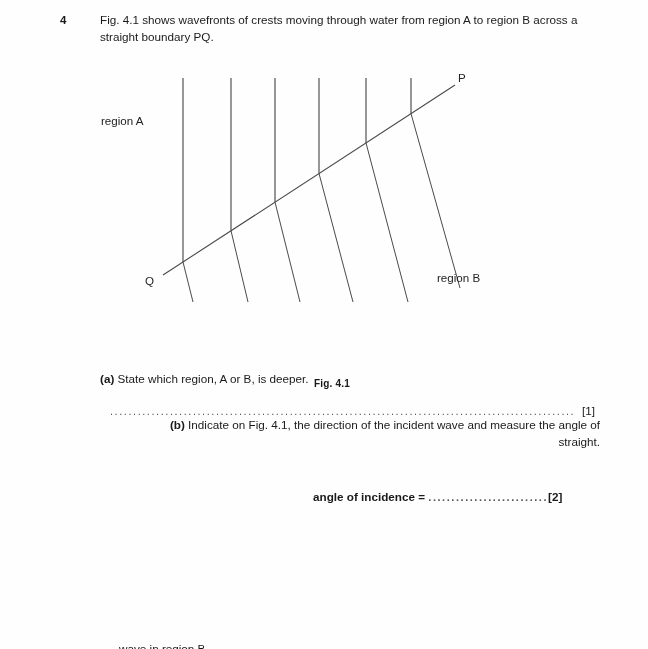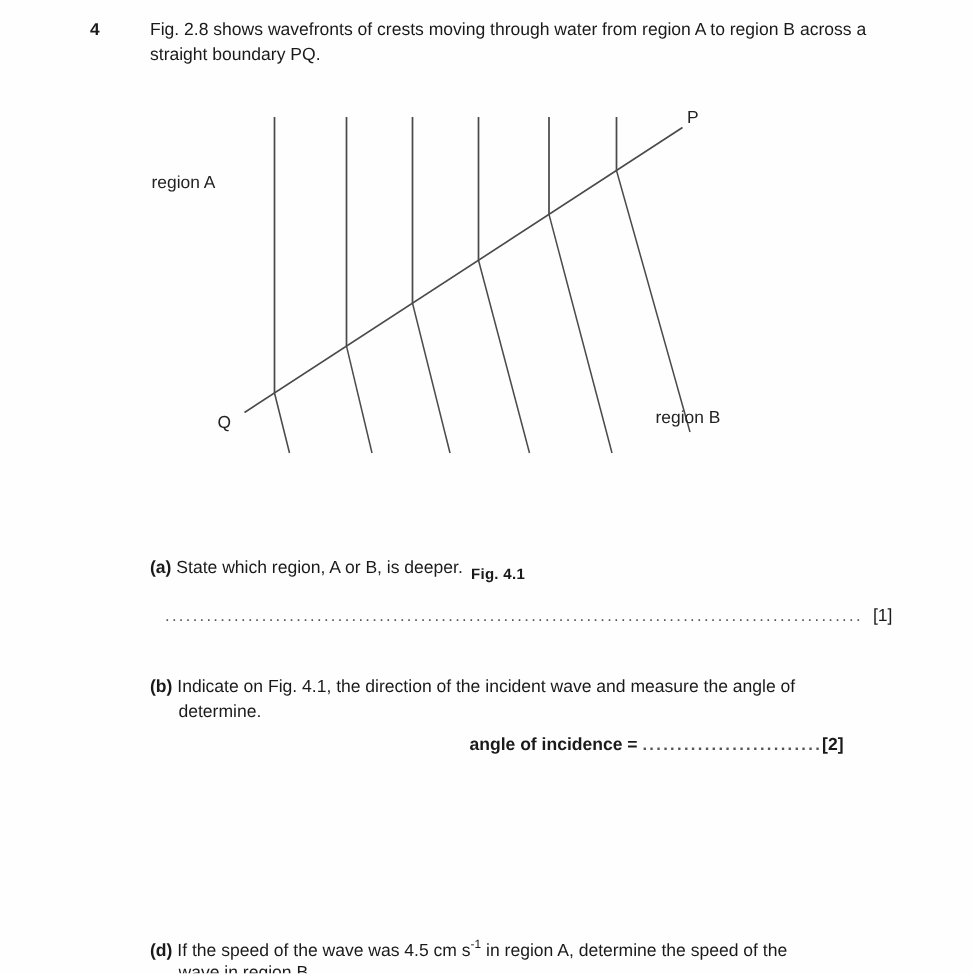--- a/index.html
+++ b/index.html
@@ -146,21 +146,21 @@
     line-height: 0;
   }
 </style>
 </head>
 <body>
 
 <div class="page">
 
   <div class="q-head">
     <div class="q-num">4</div>
-    <div class="q-stem">Fig. 2.8 shows wavefronts of crests moving through water from region A to region B across a straight boundary PQ.</div>
+    <div class="q-stem">Fig. 4.1 shows wavefronts of crests moving through water from region A to region B across a straight boundary PQ.</div>
   </div>
 
   <div class="figure-wrap">
     <svg class="figure-svg" width="648" height="300" viewBox="0 0 648 300">
 
       <g id="incident-group" stroke-linecap="butt">
           <line x1="183" y1="18" x2="183" y2="201.986301369863" stroke="#4a4a4a" stroke-width="1.15"></line>
           <line x1="231" y1="18" x2="231" y2="170.75342465753425" stroke="#4a4a4a" stroke-width="1.15"></line>
           <line x1="275" y1="18" x2="275" y2="142.12328767123287" stroke="#4a4a4a" stroke-width="1.15"></line>
           <line x1="319" y1="18" x2="319" y2="113.49315068493149" stroke="#4a4a4a" stroke-width="1.15"></line>
@@ -190,29 +190,25 @@
 
   <div class="part" style="top:371px;">
     <span class="lbl">(a)</span>
     <span>State which region, A or B, is deeper.</span>
   </div>
   <div class="dotline-row" style="top:404px;">
     <span class="dots">......................................................................................................................</span>
     <span class="marks">[1]</span>
   </div>
 
-  <div class="part" style="top:450px;">
+  <div class="part" style="top:417px;text-align:right;">
     <span class="lbl">(b)</span>
     <span>Indicate on Fig. 4.1, the direction of the incident wave and measure the angle of</span>
-    <span class="indent">determine.</span>
+    <span class="indent">straight.</span>
   </div>
   <div class="ans-row" style="left:313px; top:490px;font-weight:bold;">
     <span>angle of incidence = </span><span class="adots">..........................</span><span>[2]</span>
   </div>
 
 
-  <div class="part" style="top:626px;">
-    <span class="lbl">(d)</span>
-    <span><span>If the speed of the wave was 4.5 cm s</span><sup>-1</sup><span> in region A, determine the speed of the</span></span>
-  </div>
   <div class="cut-line">wave in region B.</div>
 
 </div>
 
 </body></html>

